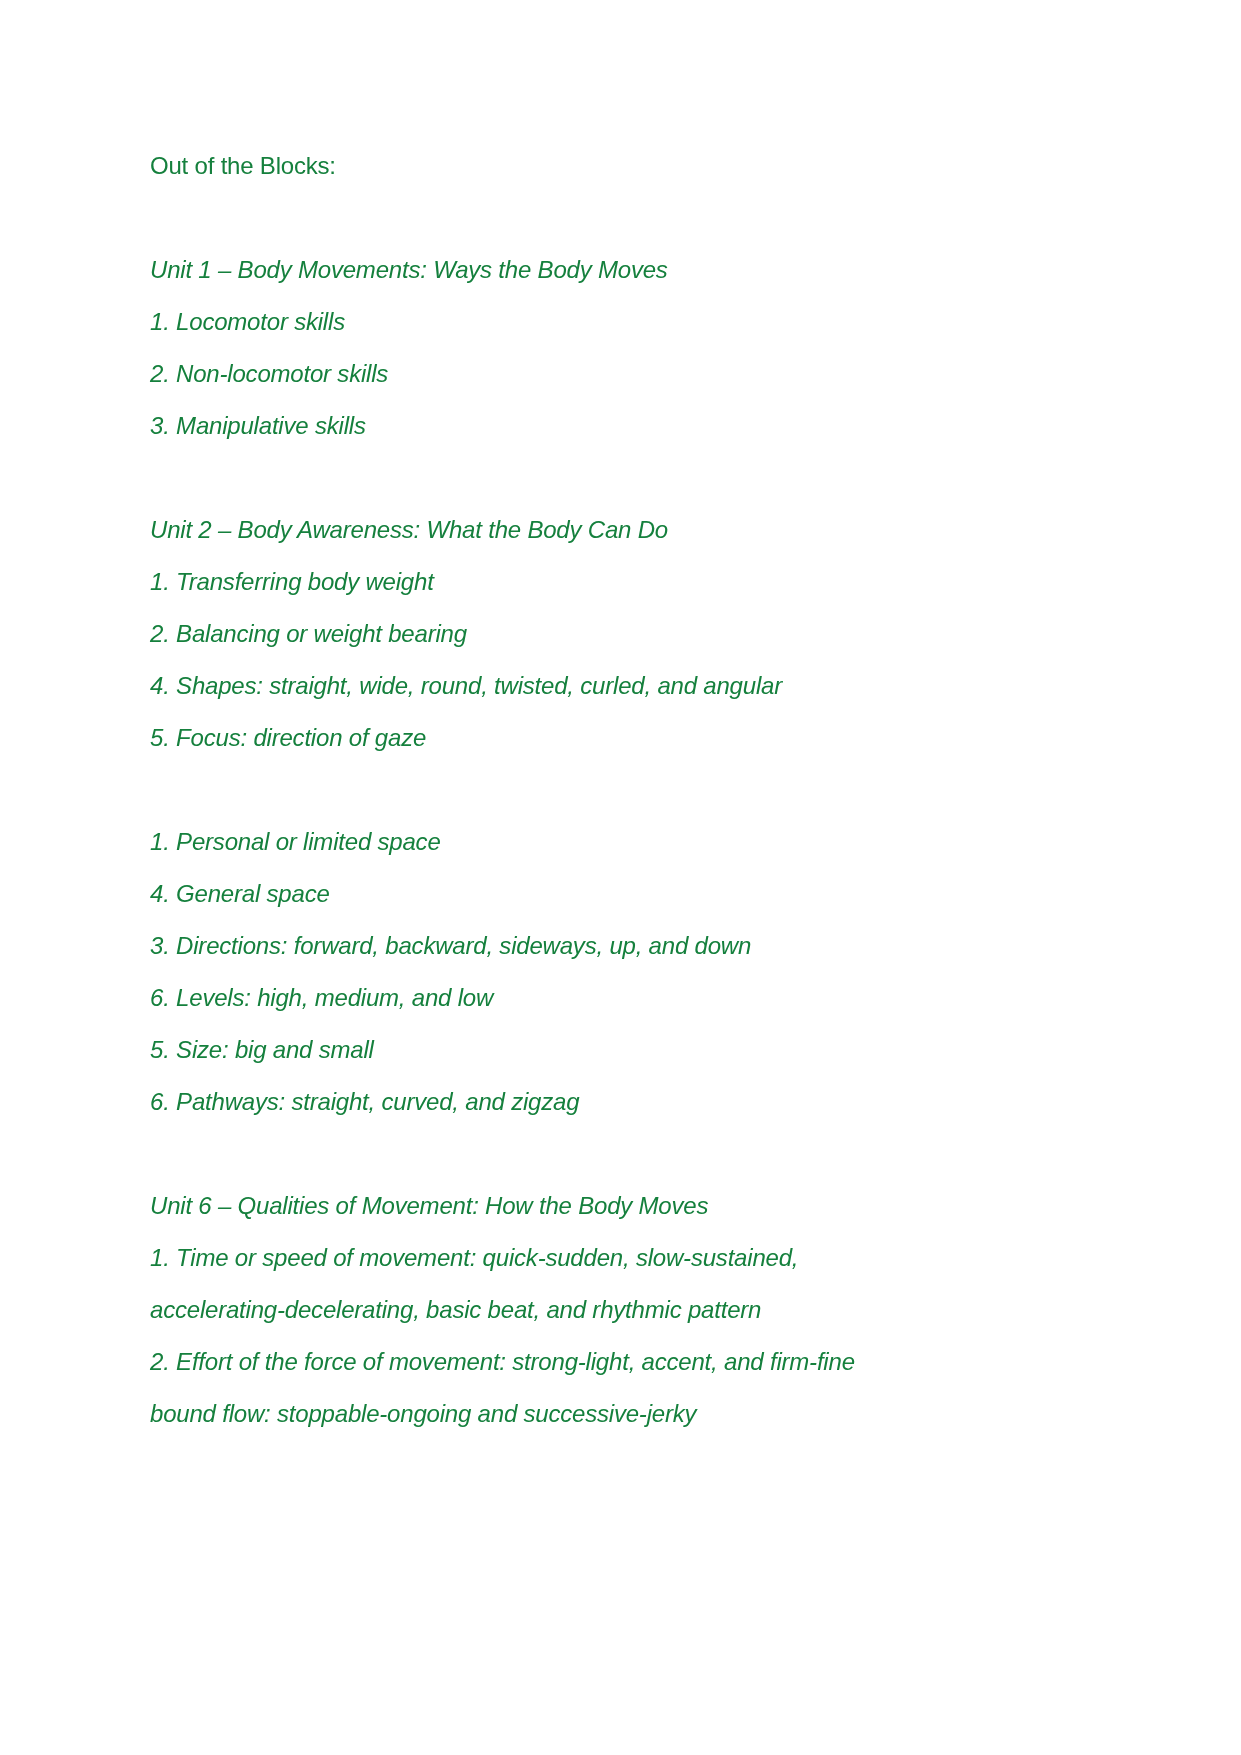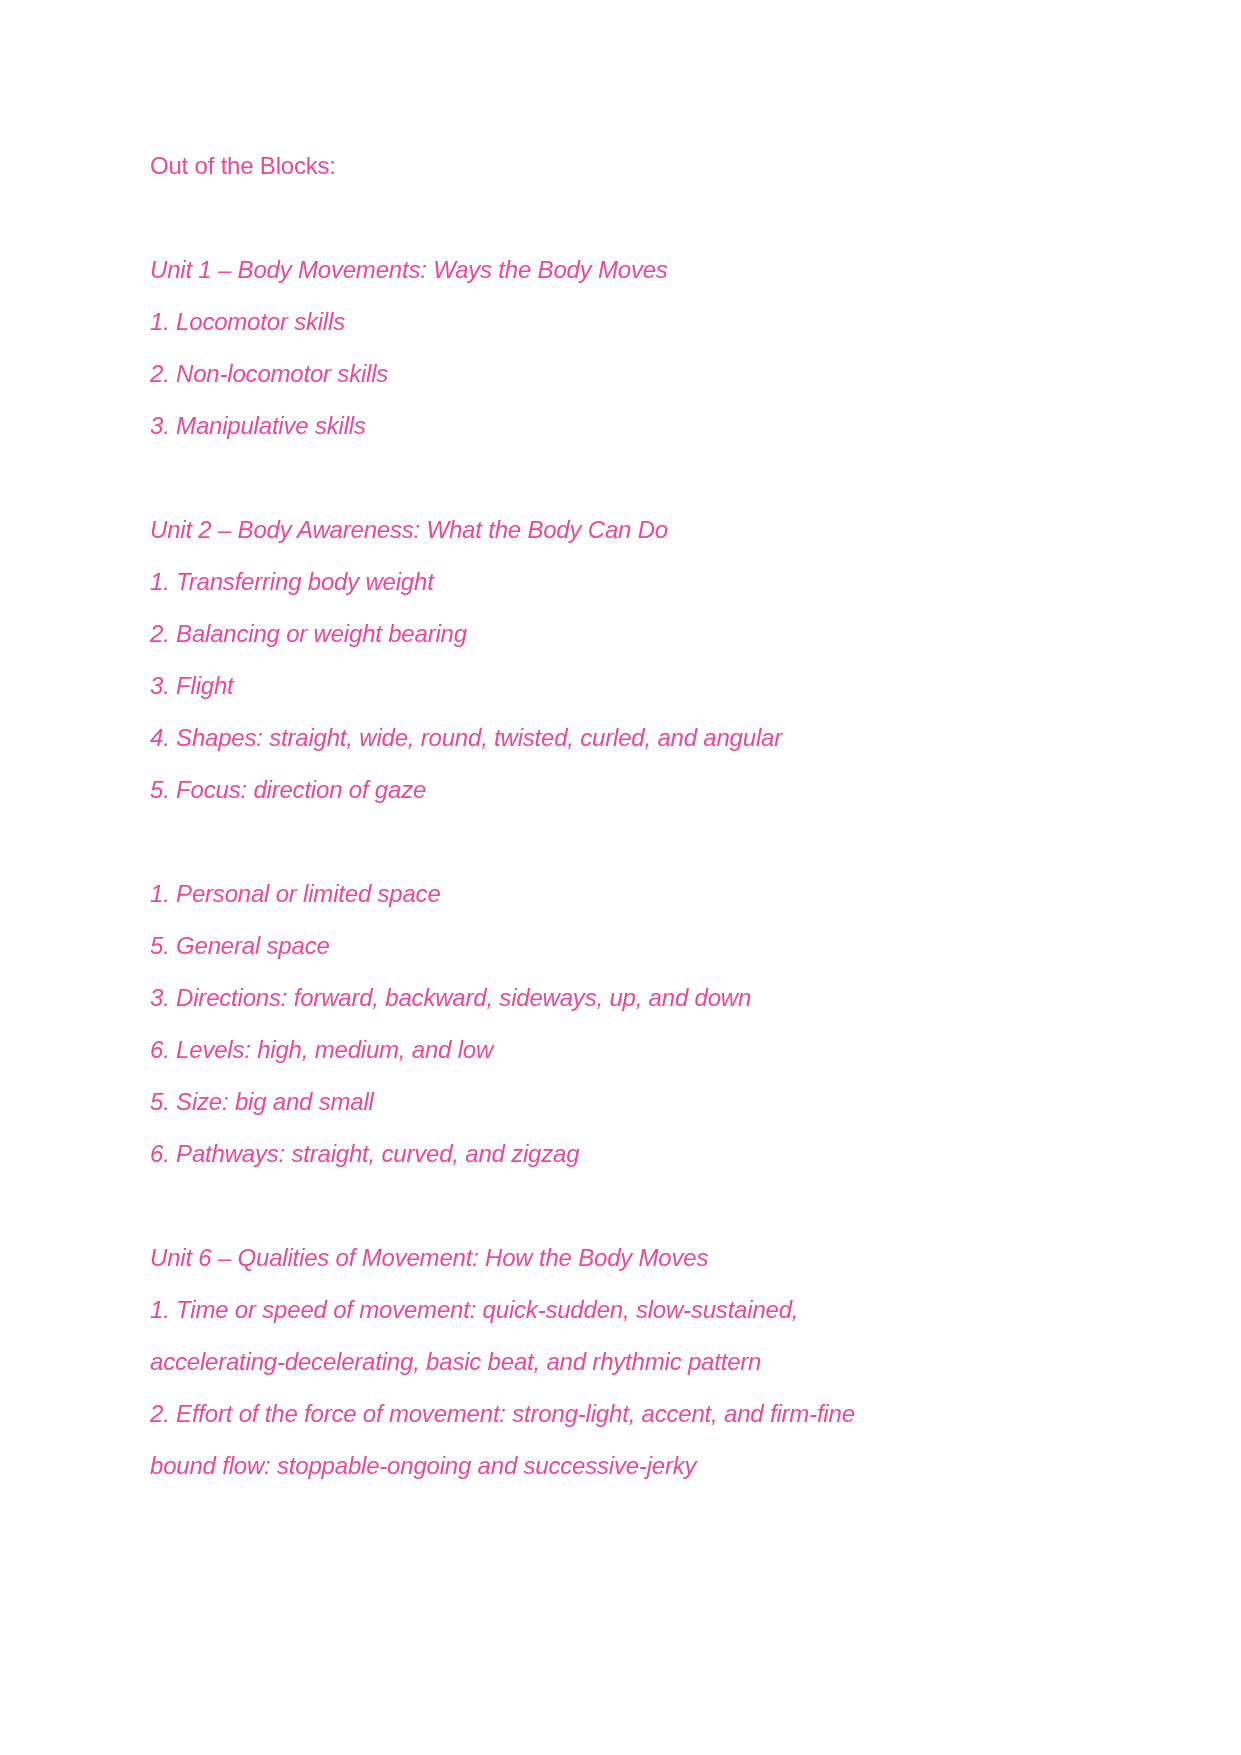--- a/index.html
+++ b/index.html
@@ -17,21 +17,21 @@
     position: relative;
     width: 1241px;
     height: 1755px;
     background: #ffffff;
   }
   .doc-content {
     position: absolute;
     top: 140px;
     left: 150px;
     right: 120px;
-    color: #ec4899;
+    color: #15803d;
     font-size: 24px;
     letter-spacing: -0.2px;
   }
   .doc-content p {
     margin: 0;
     padding: 0;
     height: 52px;
     line-height: 52px;
     white-space: nowrap;
     font-weight: 400;
@@ -53,28 +53,27 @@
       <p>Unit 1 – Body Movements: Ways the Body Moves</p>
       <p>1. Locomotor skills</p>
       <p>2. Non-locomotor skills</p>
       <p>3. Manipulative skills</p>
     </section>
 
     <section class="unit">
       <p>Unit 2 – Body Awareness: What the Body Can Do</p>
       <p>1. Transferring body weight</p>
       <p>2. Balancing or weight bearing</p>
-      <p>3. Flight</p>
       <p>4. Shapes: straight, wide, round, twisted, curled, and angular</p>
       <p>5. Focus: direction of gaze</p>
     </section>
 
     <section class="unit">
       <p>1. Personal or limited space</p>
-      <p>5. General space</p>
+      <p>4. General space</p>
       <p>3. Directions: forward, backward, sideways, up, and down</p>
       <p>6. Levels: high, medium, and low</p>
       <p>5. Size: big and small</p>
       <p>6. Pathways: straight, curved, and zigzag</p>
     </section>
 
     <section class="unit">
       <p>Unit 6 – Qualities of Movement: How the Body Moves</p>
       <p>1. Time or speed of movement: quick-sudden, slow-sustained,</p>
       <p>accelerating-decelerating, basic beat, and rhythmic pattern</p>

